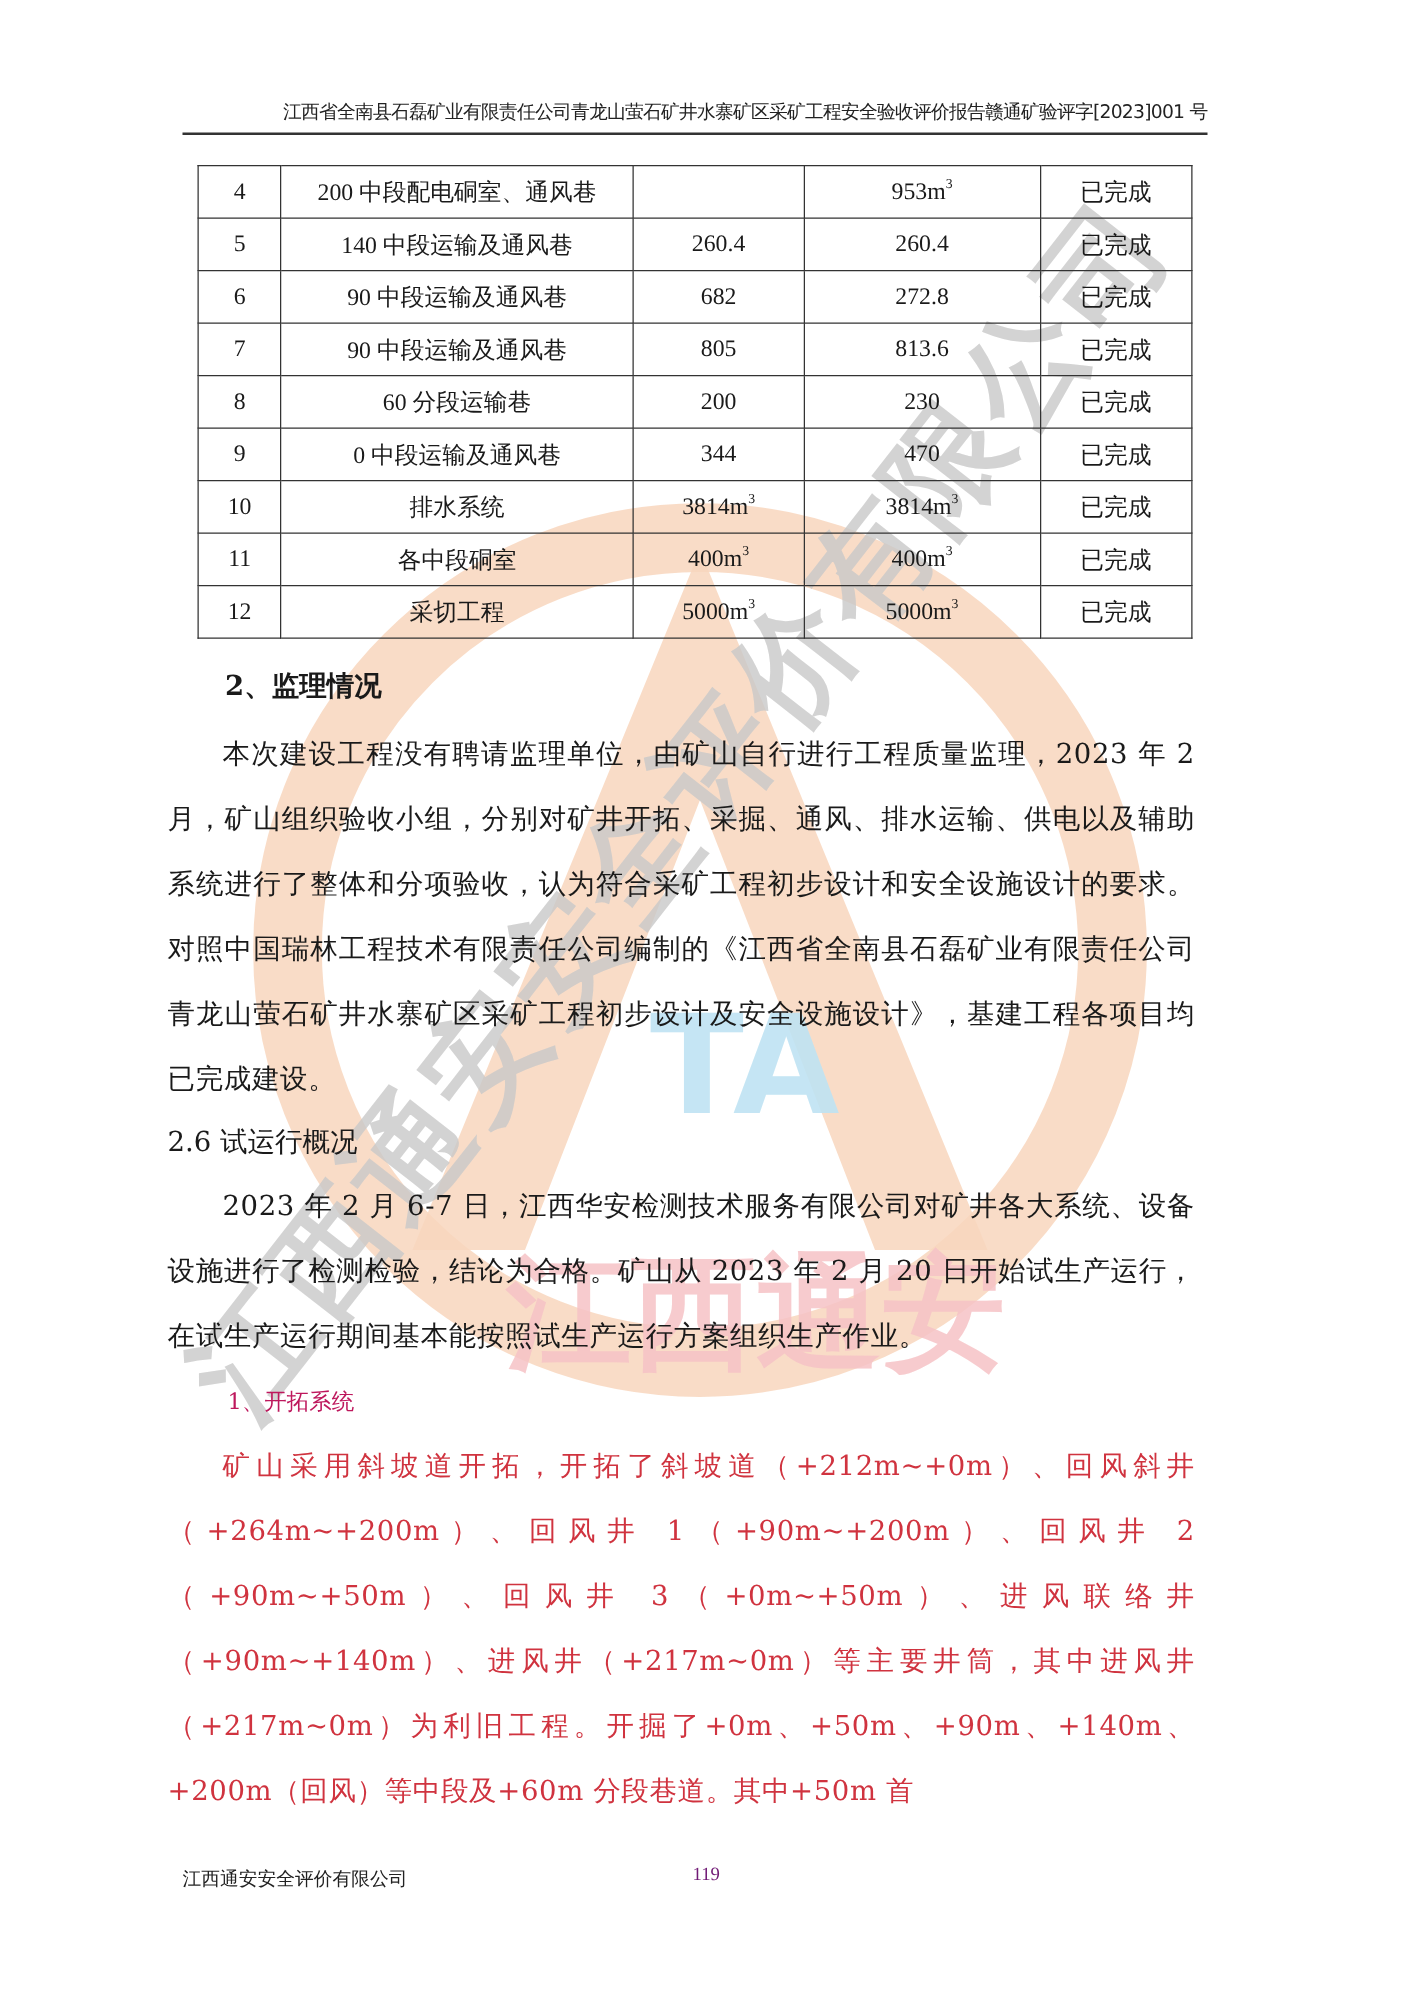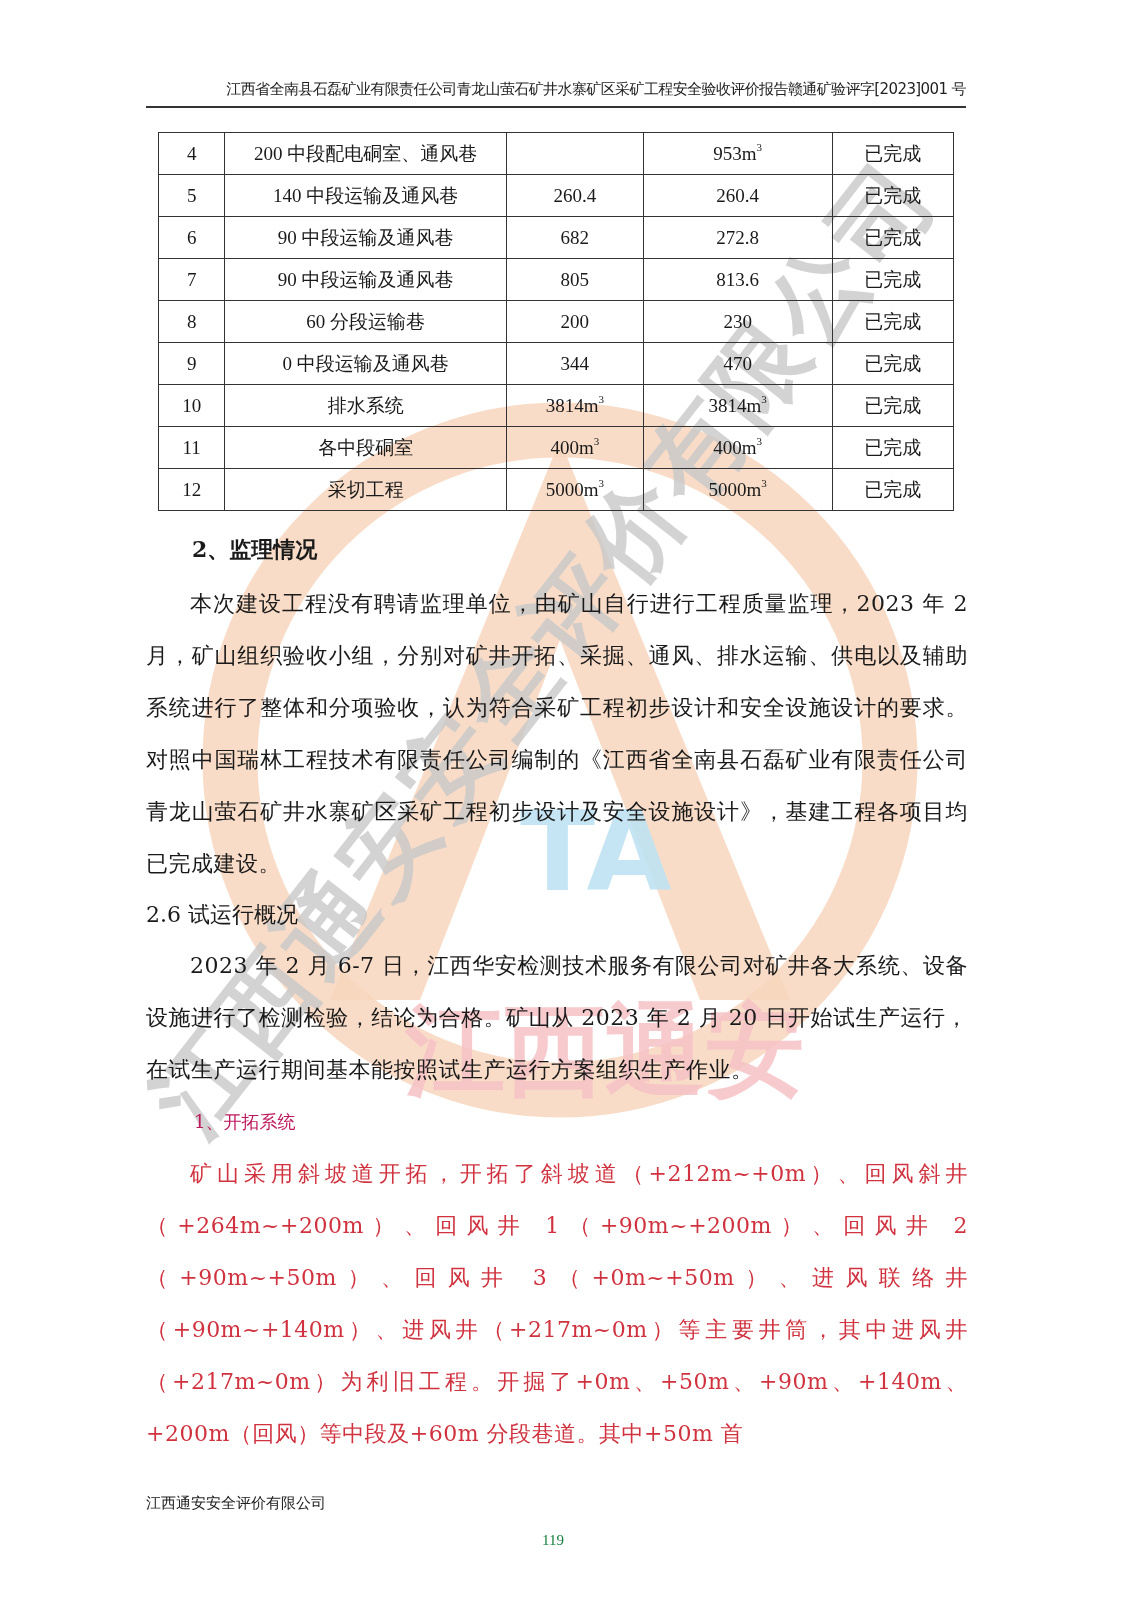--- a/index.html
+++ b/index.html
@@ -12,28 +12,28 @@
   .watermark { position:absolute; left:0; top:0; width:1131px; height:1600px; pointer-events:none; z-index:0; }
   table.data { position:absolute; left:158px; top:132px; width:796px; border-collapse:collapse;
                font-size:19px; z-index:1; font-family:"Liberation Serif","DejaVu Serif",serif; }
   table.data td { border:1px solid #333; height:41px; text-align:center; padding:0; }
   table.data td.c0 { width:64px; }
   table.data td.c1 { width:275px; }
   table.data td.c2 { width:133px; }
   table.data td.c3 { width:184px;margin-top:24px; }
   table.data td.c4 { width:118px;font-family:Liberation Serif, serif; }
   sup { font-size:11px; vertical-align:top; position:relative; top:-2px; }
-  .content { position:absolute; left:146px; top:528px; width:822px; z-index:1; }
+  .content { position:absolute; left:134px; top:528px; width:822px; z-index:1; }
   .h-sub { font-size:22px; font-weight:bold; margin:0 0 0 46px; height:50px; line-height:42px; }
   .h-sec { font-size:22px; font-weight:normal; margin:0; height:50px; line-height:50px; }
   .p { font-size:22px; line-height:52px; text-align:justify; margin:0; text-indent:2em; letter-spacing:0.5px; }
   .red { color:#d0333f; }
   .red-head { font-size:18px; color:#be185d; margin:0 0 0 48px; height:52px; line-height:52px; }
   .footer { position:absolute; left:146px; top:1494px; font-size:15px; font-family:"DejaVu Sans","Liberation Sans",sans-serif; color:#222; }
-  .page-num { position:absolute; left:542px; top:1492px; font-size:15px; color:#15803d; font-family:"Liberation Serif",serif;margin-top:40px; }
+  .page-num { position:absolute; left:554px; top:1492px; font-size:15px; color:#701a75; font-family:"Liberation Serif",serif; }
 </style>
 </head>
 <body>
 
 <svg class="watermark" viewBox="0 0 1131 1600">
   <g>
     <circle cx="560" cy="760" r="330" fill="none" stroke="#f8d6bd" stroke-width="55" opacity="0.85"></circle>
     <path d="M560 440 L330 1000 L420 1000 L560 640 L700 1000 L790 1000 Z" fill="#f8d6bd" opacity="0.85"></path>
     <text x="520" y="890" font-size="110" fill="#bfe3f3" font-family="DejaVu Sans, sans-serif" font-weight="bold" opacity="0.9">TA</text>
   </g>

